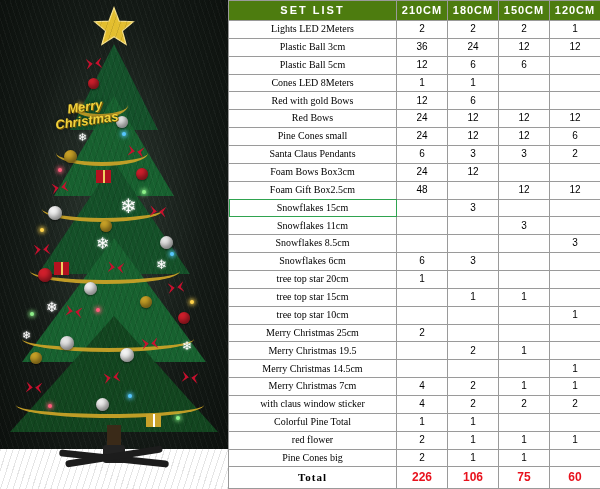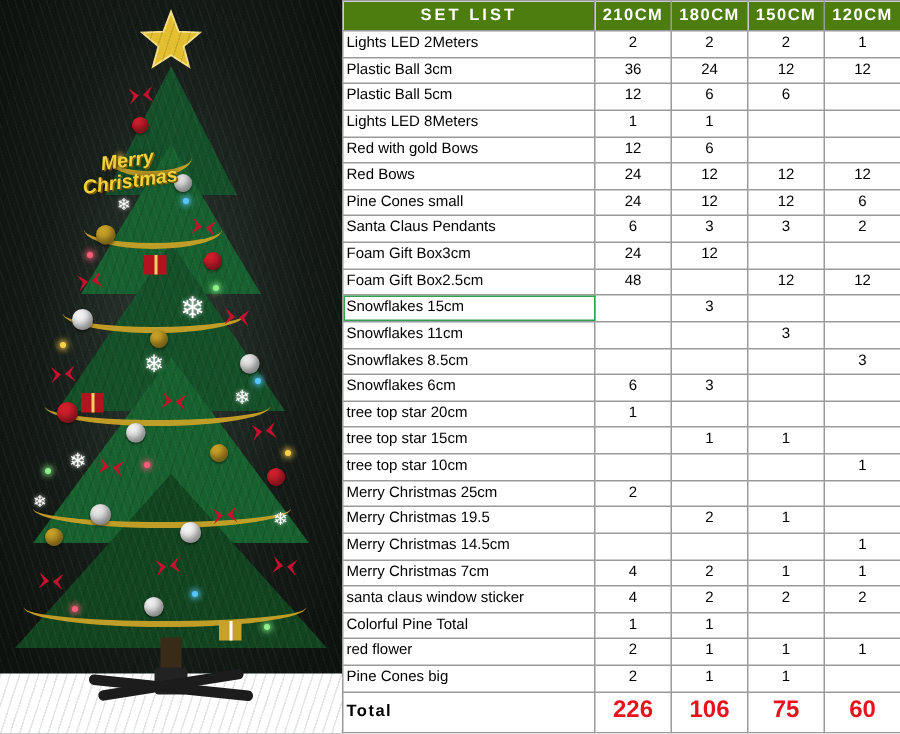--- a/index.html
+++ b/index.html
@@ -134,24 +134,24 @@
     color: #ffffff;
     font-weight: bold;
     font-size: 11px;
     letter-spacing: 1px;
     border-color: #b00;
     height: 20px;
   }
   thead th.first { letter-spacing: 2px; }
   col.c0 { width: 168px; }
   col.cx { width: 51px; }
-  tbody td.name { text-align: left; font-size: 10px; }
+  tbody td.name { text-align: center; font-size: 10px; font-family: Liberation Serif, serif; }
   tbody tr.total td { font-weight: bold; }
   tbody tr.total td.name { font-size: 11px; letter-spacing: 1px; }
-  tbody tr.total td.num { color: #e8121d; font-size: 16px; }
+  tbody tr.total td.num { color: #e8121d; font-size: 12px; }
   td.hl { outline: 1px solid #2fa34f; outline-offset: -1px; }
 </style>
 </head>
 <body>
 
 <div id="page">
 
   <div class="photo">
     <div class="floorwhite"></div>
 
@@ -280,21 +280,21 @@
             <td class="num">12</td>
           </tr>
         <tr>
             <td class="name">Plastic Ball 5cm</td>
             <td class="num">12</td>
             <td class="num">6</td>
             <td class="num">6</td>
             <td class="num"></td>
           </tr>
         <tr>
-            <td class="name">Lights LED 8Meters</td>
+            <td class="name">Cones LED 8Meters</td>
             <td class="num">1</td>
             <td class="num">1</td>
             <td class="num"></td>
             <td class="num"></td>
           </tr>
         <tr>
             <td class="name">Red with gold Bows</td>
             <td class="num">12</td>
             <td class="num">6</td>
             <td class="num"></td>
@@ -315,21 +315,21 @@
             <td class="num">6</td>
           </tr>
         <tr>
             <td class="name">Santa Claus Pendants</td>
             <td class="num">6</td>
             <td class="num">3</td>
             <td class="num">3</td>
             <td class="num">2</td>
           </tr>
         <tr>
-            <td class="name">Foam Gift Box3cm</td>
+            <td class="name">Foam Bows Box3cm</td>
             <td class="num">24</td>
             <td class="num">12</td>
             <td class="num"></td>
             <td class="num"></td>
           </tr>
         <tr>
             <td class="name">Foam Gift Box2.5cm</td>
             <td class="num">48</td>
             <td class="num"></td>
             <td class="num">12</td>
@@ -406,21 +406,21 @@
             <td class="num">1</td>
           </tr>
         <tr>
             <td class="name">Merry Christmas 7cm</td>
             <td class="num">4</td>
             <td class="num">2</td>
             <td class="num">1</td>
             <td class="num">1</td>
           </tr>
         <tr>
-            <td class="name">santa claus window sticker</td>
+            <td class="name">with claus window sticker</td>
             <td class="num">4</td>
             <td class="num">2</td>
             <td class="num">2</td>
             <td class="num">2</td>
           </tr>
         <tr>
             <td class="name">Colorful Pine Total</td>
             <td class="num">1</td>
             <td class="num">1</td>
             <td class="num"></td>

